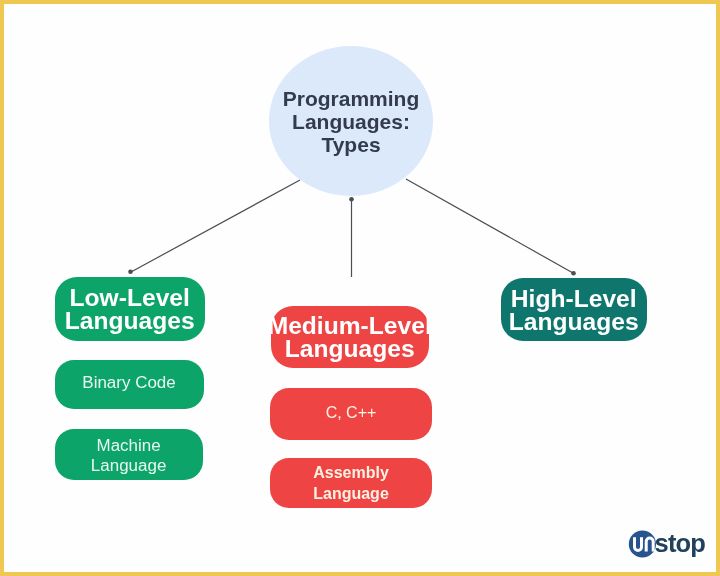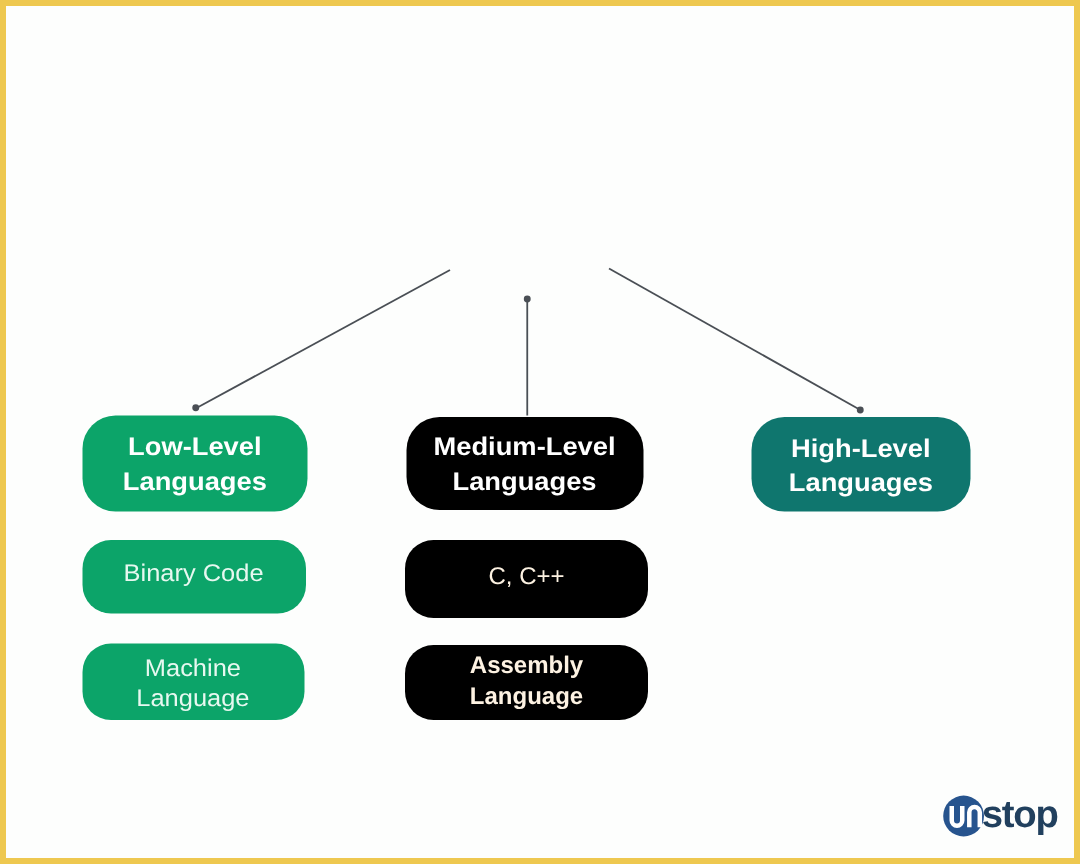--- a/index.html
+++ b/index.html
@@ -1,27 +1,27 @@
 <!DOCTYPE html>
 <html><head>
 <meta charset="utf-8">
 <style>
   html,body{margin:0;padding:0;}
   body{width:720px;height:576px;overflow:hidden;font-family:"Liberation Sans",sans-serif;position:relative;}
   .frame{position:absolute;left:0;top:0;width:720px;height:576px;background:#fdfefd;}
   .border{position:absolute;left:0;top:0;width:720px;height:576px;border:4px solid #eec850;box-sizing:border-box;pointer-events:none;}
   .circle{position:absolute;left:269px;top:46px;width:164px;height:150px;border-radius:50%;background:#dce9fa;display:flex;align-items:center;justify-content:center;}
   .ctext{font-weight:bold;font-size:21px;line-height:23px;color:#323c4d;text-align:center;padding-top:1px;}
-  .hdr{position:absolute;border-radius:22px;color:#fff;font-weight:bold;font-size:17px;line-height:23px;text-align:center;display:flex;align-items:center;justify-content:center;}
+  .hdr{position:absolute;border-radius:22px;color:#fff;font-weight:bold;font-size:23px;line-height:23px;text-align:center;display:flex;align-items:center;justify-content:center;}
   .hdr > span{display:inline-block;transform:scaleX(1.07) translateY(0.5px);}
   .sub{position:absolute;border-radius:19px;font-size:16px;line-height:21px;text-align:center;display:flex;align-items:center;justify-content:center;}
   .sub > span{display:inline-block;transform:translateY(-2px);}
   .asm > span{transform:translateY(-0.5px);font-weight:bold;}
   .green{background:#0ca469;}
-  .orange{background:#000000;}
+  .orange{background:#ef4444;margin-top:28px;}
   .purple{background:#0f766e;}
   .green.sub{color:#e7f8f0;}
   .orange.sub{color:#fdf2e2;}
   .purple.sub{color:#edebfa;}
   .gs > span{transform:scaleX(1.06) translateY(-2px);}
   .ml > span{transform:scaleX(1.06) translateY(1.4px);}
   .ps > span{transform:scaleX(1.115) translateY(0px);}
   svg.arrows{position:absolute;left:0;top:0;}
 </style>
 </head>
@@ -30,20 +30,23 @@
   <svg class="arrows" width="720" height="576" viewBox="0 0 720 576">
     <g stroke="#4a4f55" stroke-width="1.2" fill="#4a4f55">
       <line x1="300" y1="180" x2="131" y2="272"></line>
       <circle cx="130.5" cy="271.8" r="2.3" stroke="none"></circle>
       <line x1="351.5" y1="200" x2="351.5" y2="277"></line>
       <circle cx="351.5" cy="199.3" r="2.3" stroke="none"></circle>
       <line x1="406" y1="179" x2="573" y2="273"></line>
       <circle cx="573.5" cy="273.3" r="2.3" stroke="none"></circle>
     </g>
   </svg>
+  <div class="circle">
+      <div class="ctext">Programming<br>Languages:<br>Types</div>
+    </div>
 
   <div class="hdr green" style="left:55px;top:277px;width:150px;height:64px;">
       <span>Low-Level<br>Languages</span>
     </div>
   <div class="sub green gs" style="left:55px;top:360px;width:149px;height:49px;">
       <span>Binary Code</span>
     </div>
   <div class="sub green gs ml" style="left:55px;top:429px;width:148px;height:51px;line-height:20px;align-items:center;">
       <span>Machine<br>Language</span>
     </div>

